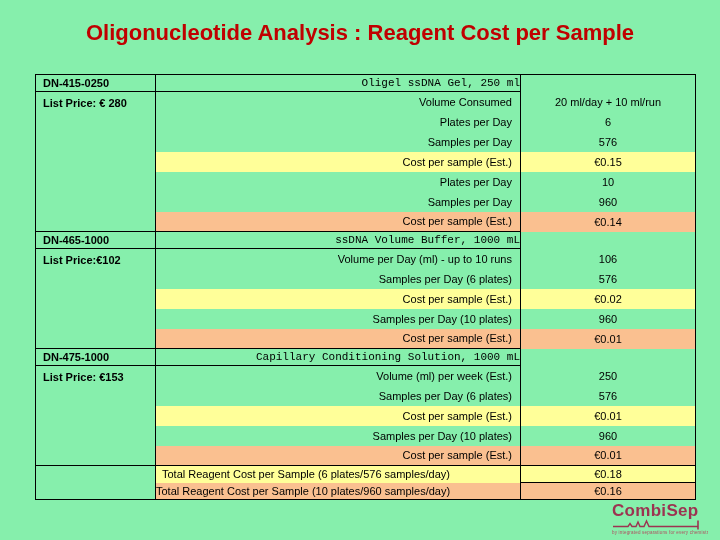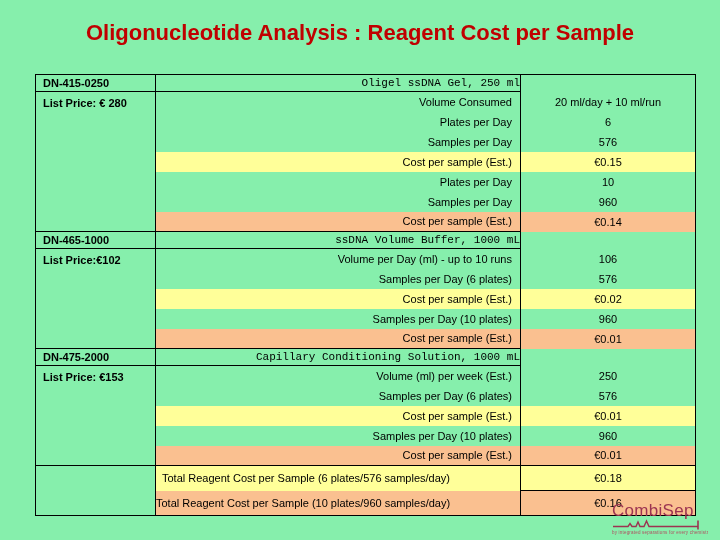--- a/index.html
+++ b/index.html
@@ -31,41 +31,41 @@
     color: #000;
   }
   td { padding: 0; vertical-align: middle; overflow: hidden; white-space: nowrap; }
   col.c1 { width: 120px; }
   col.c2 { width: 365px; }
   col.c3 { width: 175px; }
   td.c1 { border-right: 1px solid #000; padding-left: 7px; text-align: left; font-weight: bold; }
   td.c2 { border-right: 1px solid #000; }
   tr.sech td { height: 17px; }
   tr.body td { height: 20px; }
-  tr.tot td  { height: 25px; }
+  tr.tot td  { height: 17px; }
   .hb { border-bottom: 1px solid #000; }   
   .bt { border-top: 1px solid #000; }      
   .desc { padding-left: 6px; text-align: right; font-family: Liberation Mono, monospace; }
   .lbl { text-align: right; padding-right: 8px; }
   .val { text-align: center; }
   .lp { vertical-align: top; padding-top: 5px; }
   .hl-y { background: #FFFF99; }
   .hl-o { background: #FAC090; }
   .totl { text-align: left; padding-left: 6px; }
   .totc { text-align: left; }
   .vt { border-top: 1px solid #000; }      
   .logo {
     position: absolute;
     right: 12px; top: 502px;
     width: 96px;
     text-align: left;
   }
   .logo-name {
     font-size: 17px;
-    font-weight: normal;
+    font-weight: bold;
     color: #9C3351;
     letter-spacing: 0.3px;
     line-height: 17px;
   }
   .logo-trace { display: block; margin-top: 0px; }
   .logo-tagline {
     font-size: 4.5px;
     color: #B05060;
     letter-spacing: 0.2px;
     line-height: 5px;
@@ -144,21 +144,21 @@
       <tr class="body">
         <td class="c2 lbl">Samples per Day (10 plates)</td>
         <td class="val">960</td>
       </tr>
       <tr class="body">
         <td class="c2 lbl hl-o">Cost per sample (Est.)</td>
         <td class="val hl-o">€0.01</td>
       </tr>
 
       <tr class="sech">
-        <td class="c1 bt hb">DN-475-2000</td>
+        <td class="c1 bt hb">DN-475-1000</td>
         <td class="c2 bt hb desc">Capillary Conditioning Solution, 1000 mL</td>
         <td></td>
       </tr>
       <tr class="body">
         <td class="c1 lp" rowspan="5">List Price: €153</td>
         <td class="c2 lbl">Volume (ml) per week (Est.)</td>
         <td class="val">250</td>
       </tr>
       <tr class="body">
         <td class="c2 lbl">Samples per Day (6 plates)</td>

